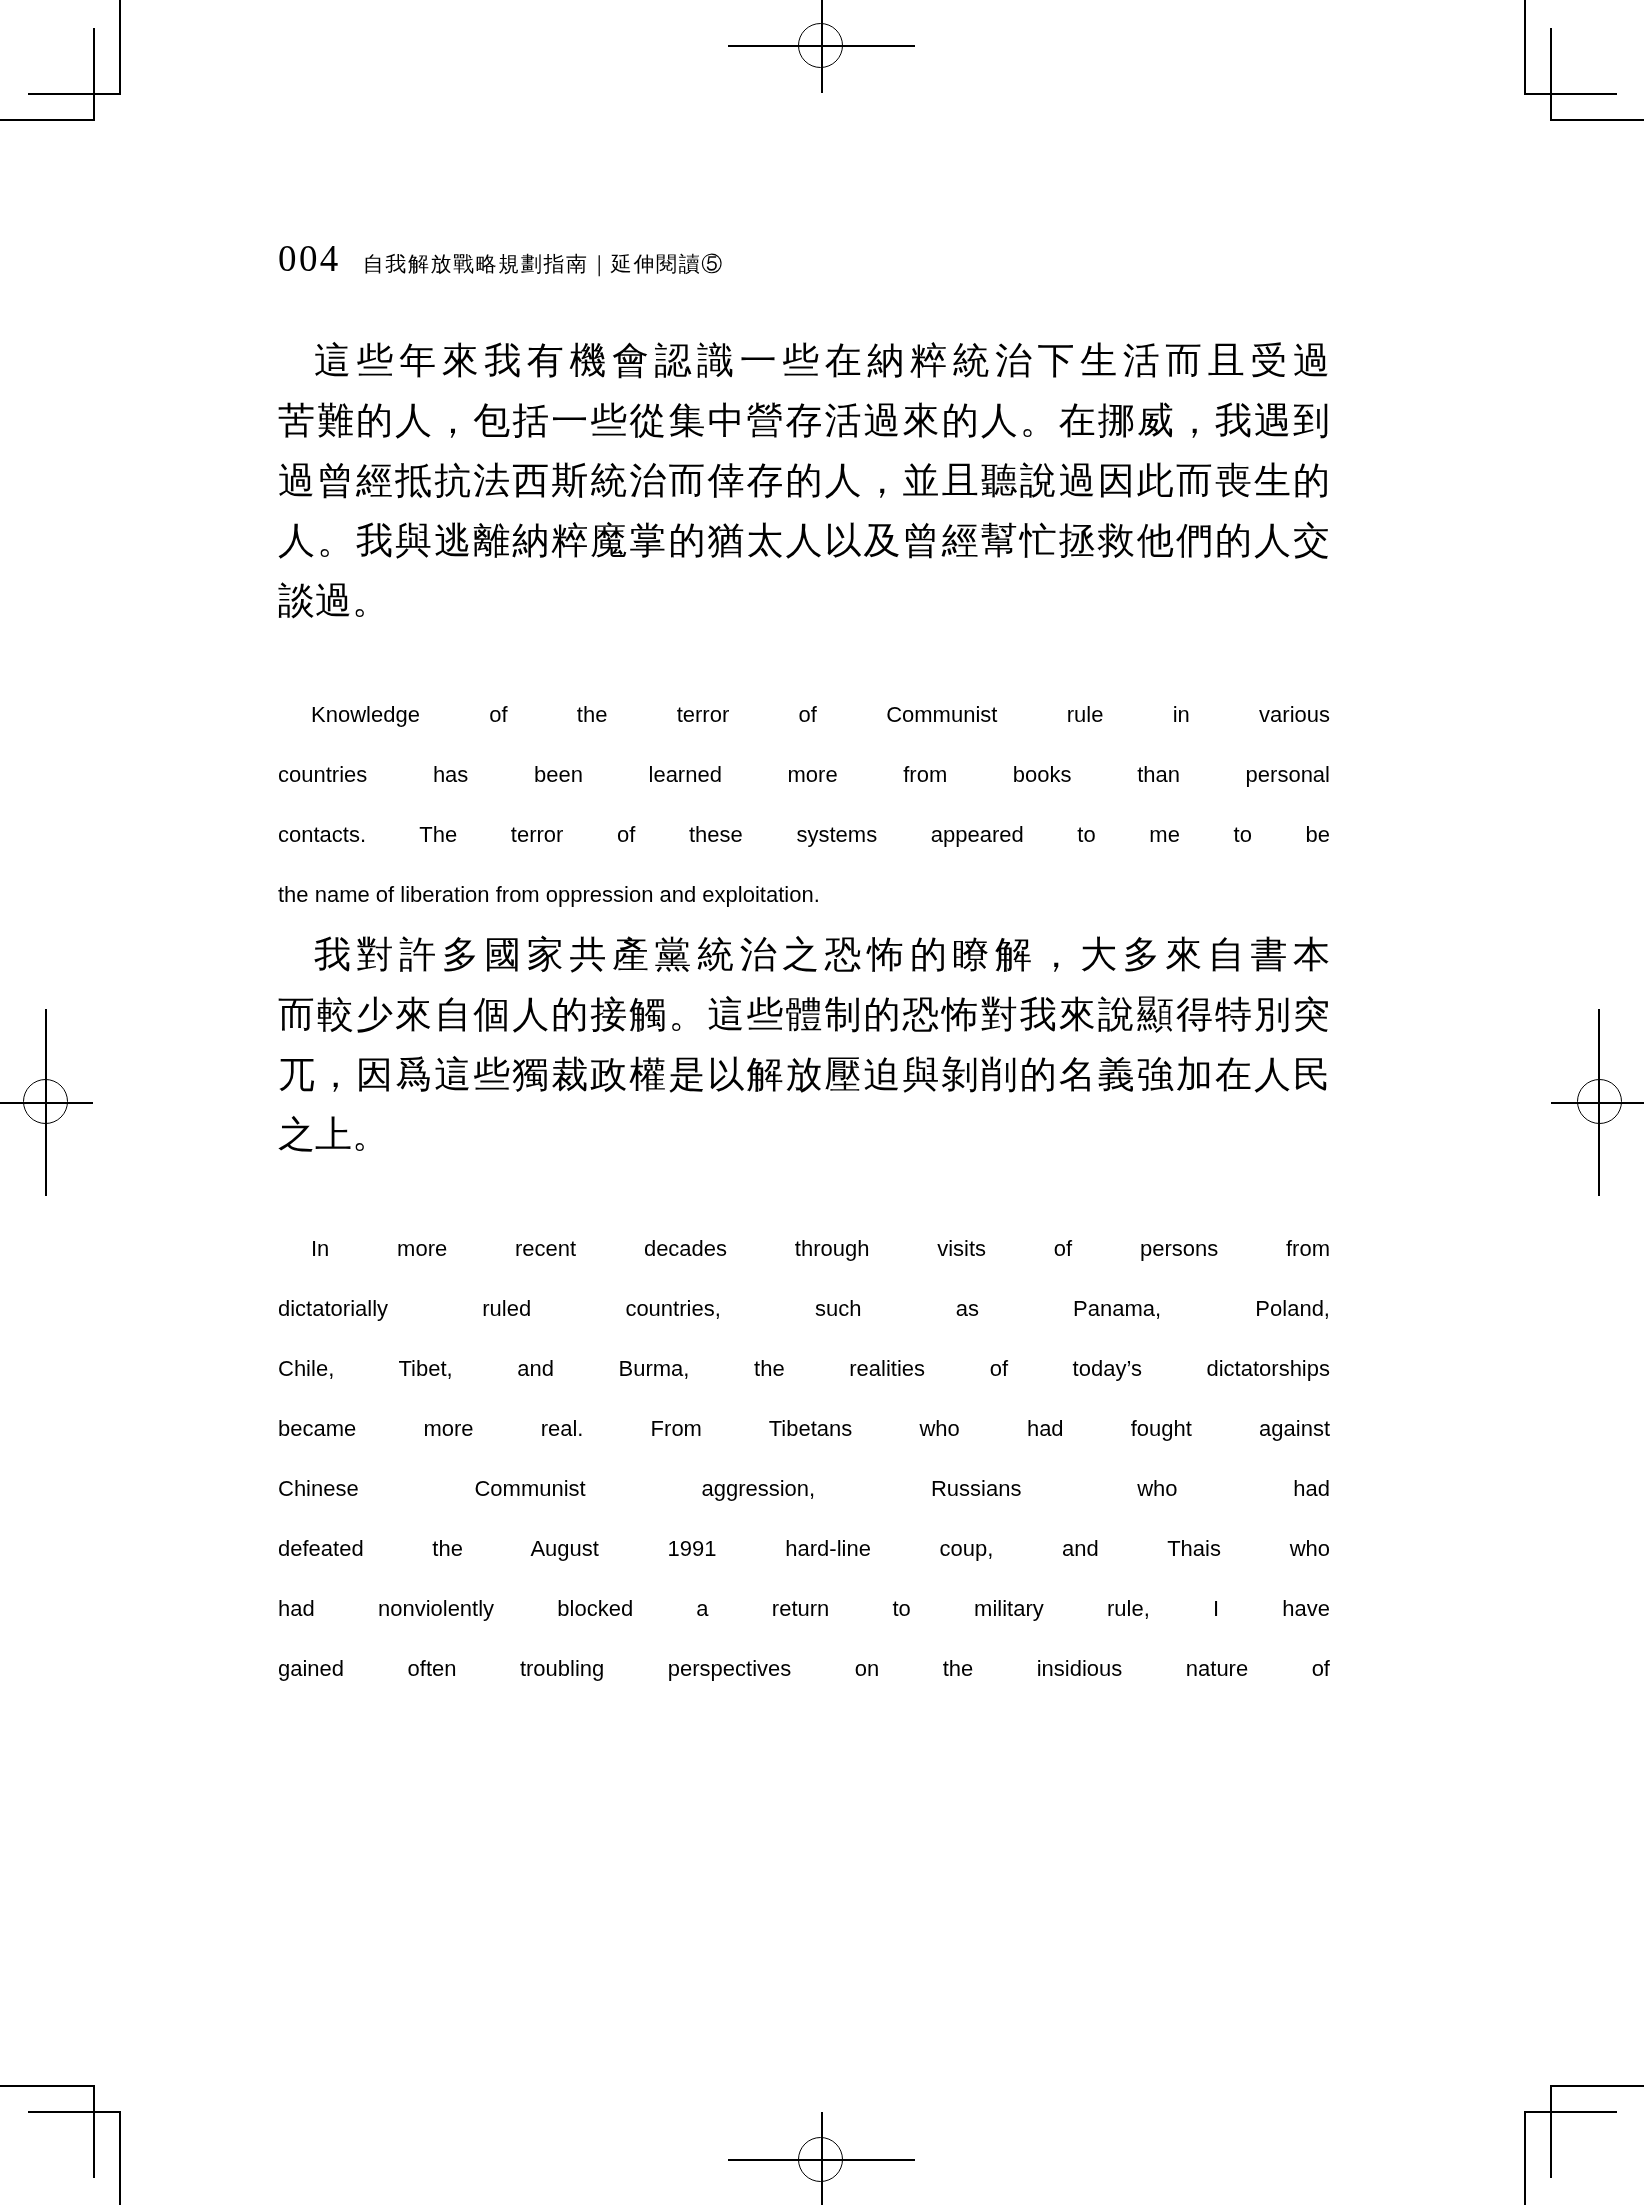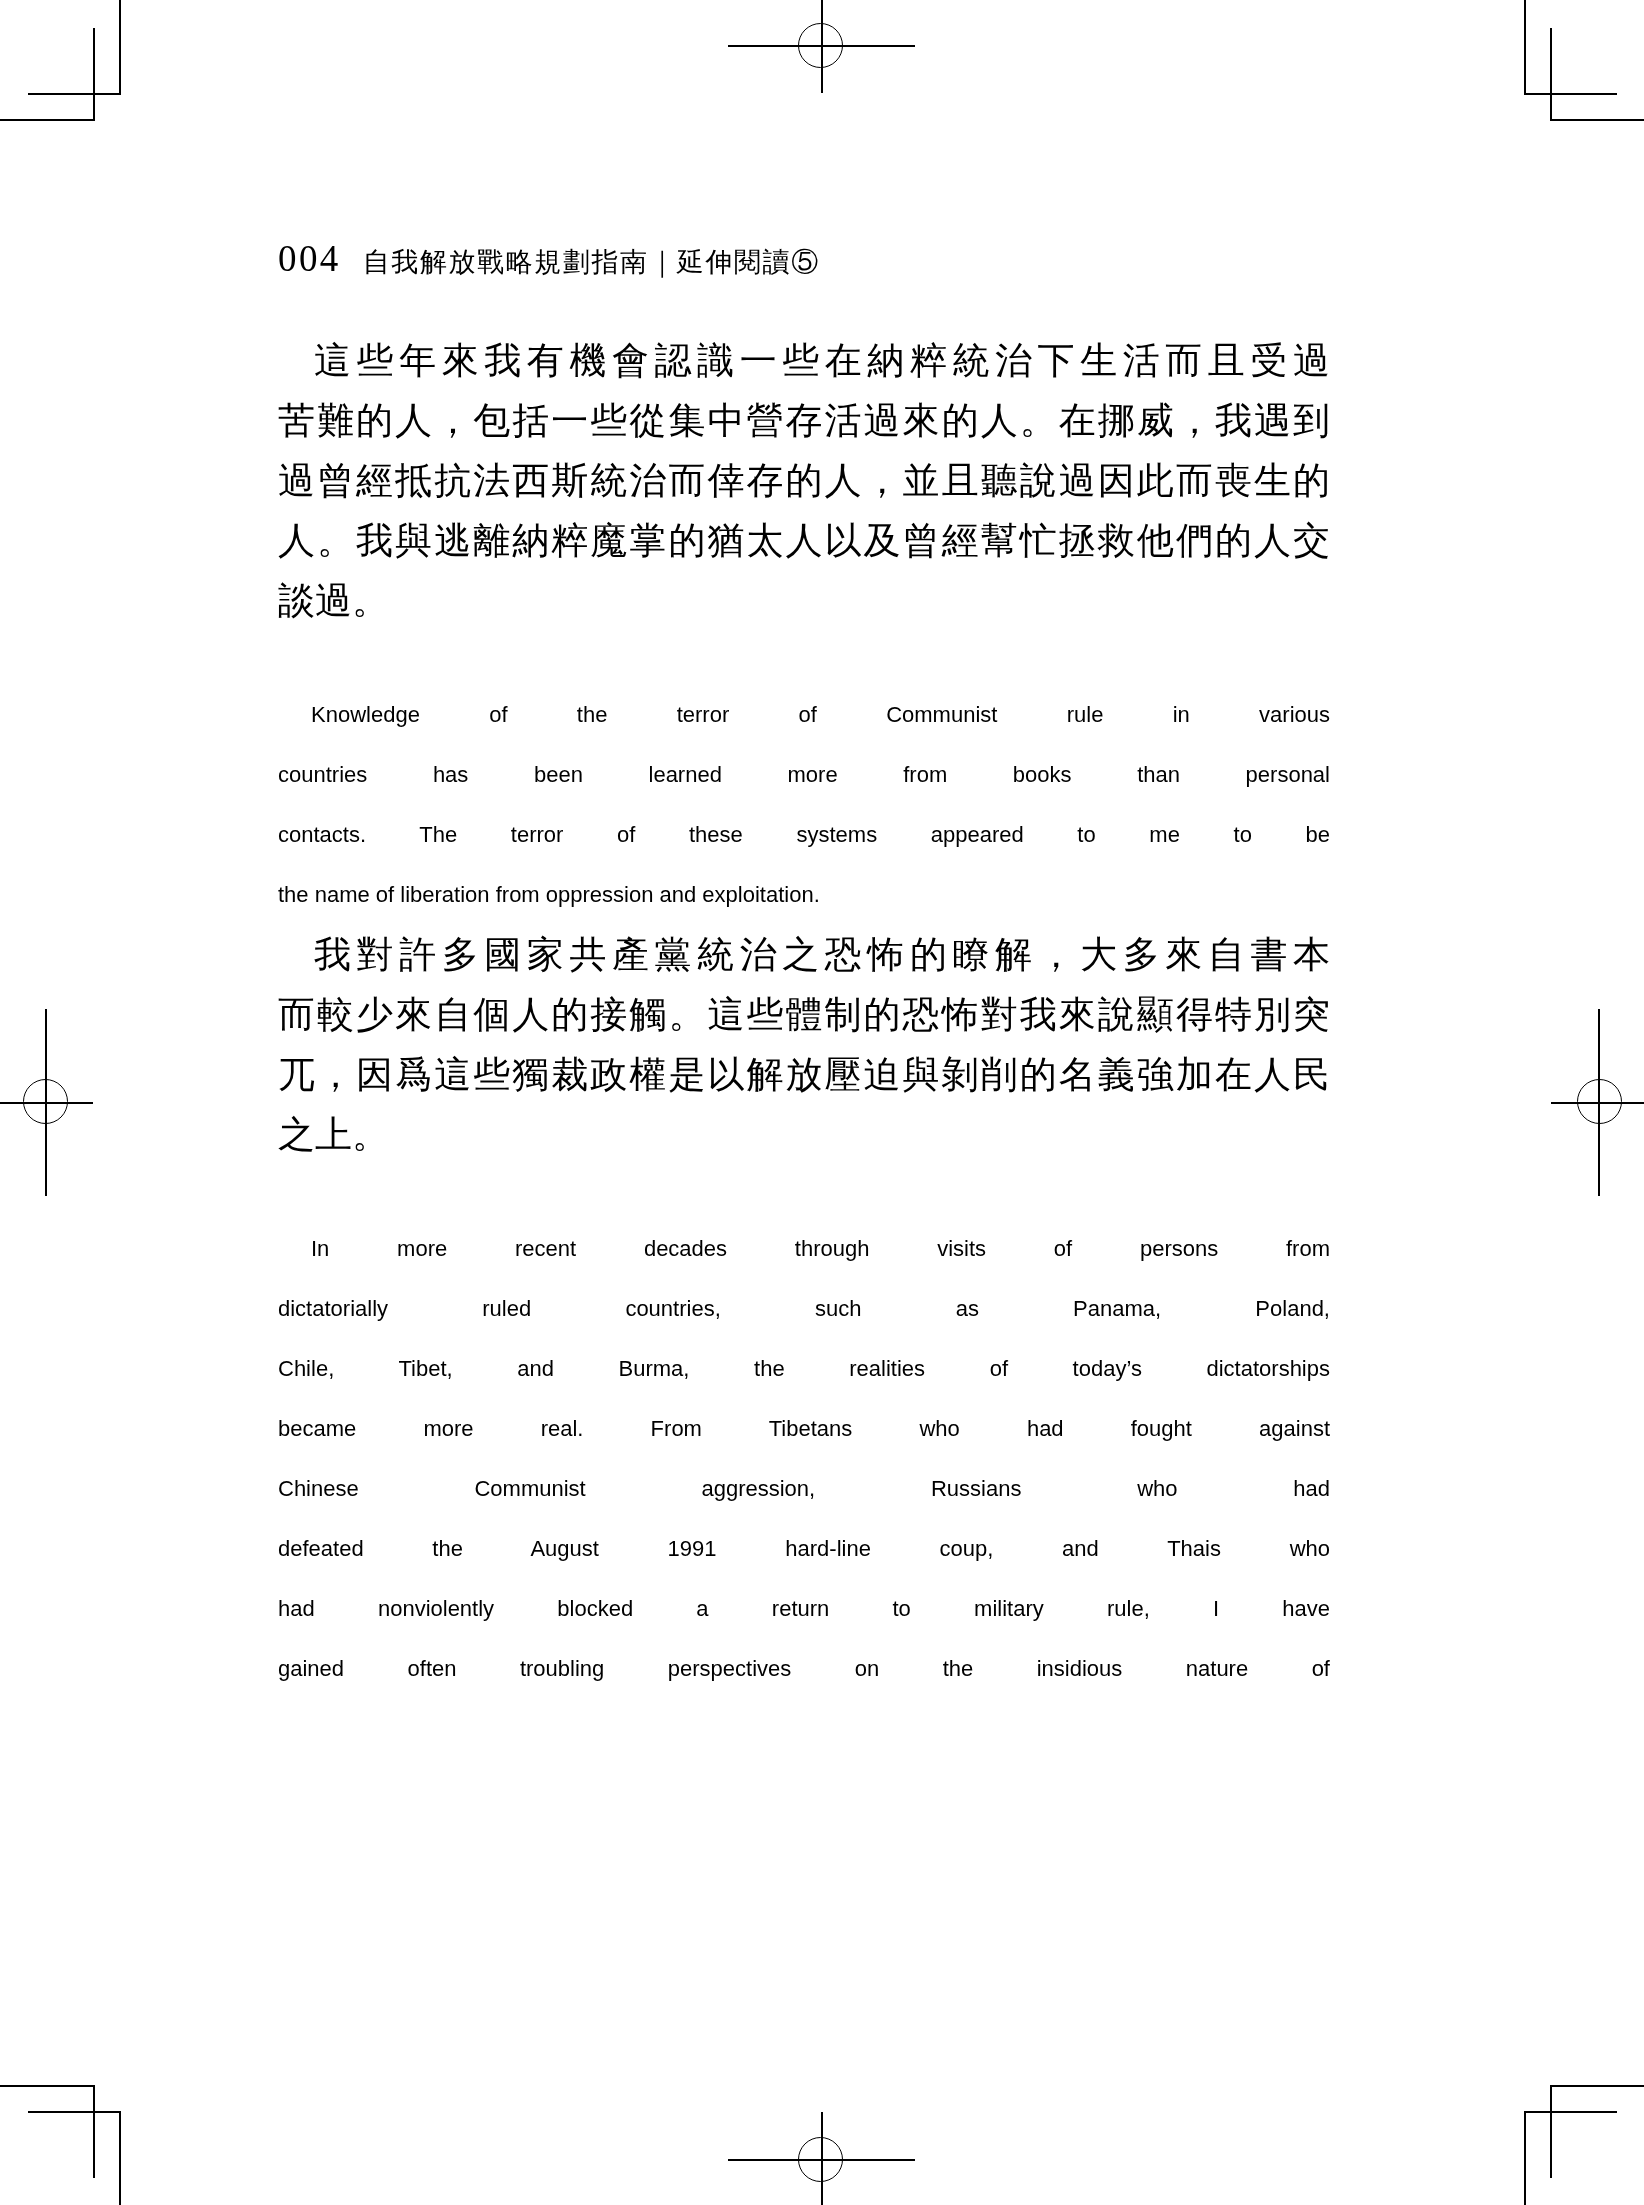--- a/index.html
+++ b/index.html
@@ -56,21 +56,21 @@
   .pageheader {
     position:absolute; left:278px; top:237px;
     display:flex; align-items:baseline;
   }
   .pagenum {
     font-family:"Liberation Serif","DejaVu Serif",serif;
     font-size:37px; letter-spacing:2.4px; font-weight:400;
   }
   .booktitle {
     font-family:"Liberation Serif","DejaVu Serif",serif;
-    font-size:27px; letter-spacing:1.6px; margin-left:22px; font-weight:400;
+    font-size:21px; letter-spacing:1.6px; margin-left:22px; font-weight:400;
   }
 
   
   .body {
     position:absolute; left:278px; top:331px; width:1052px;
   }
   .para { width:1052px; margin:0; }
   .para.zh { font-family:Liberation Serif, serif; font-size:37px; }
   .para.en { font-family:"Liberation Sans","DejaVu Sans",sans-serif; font-size:22px; margin-top:54px; }
   .line {

